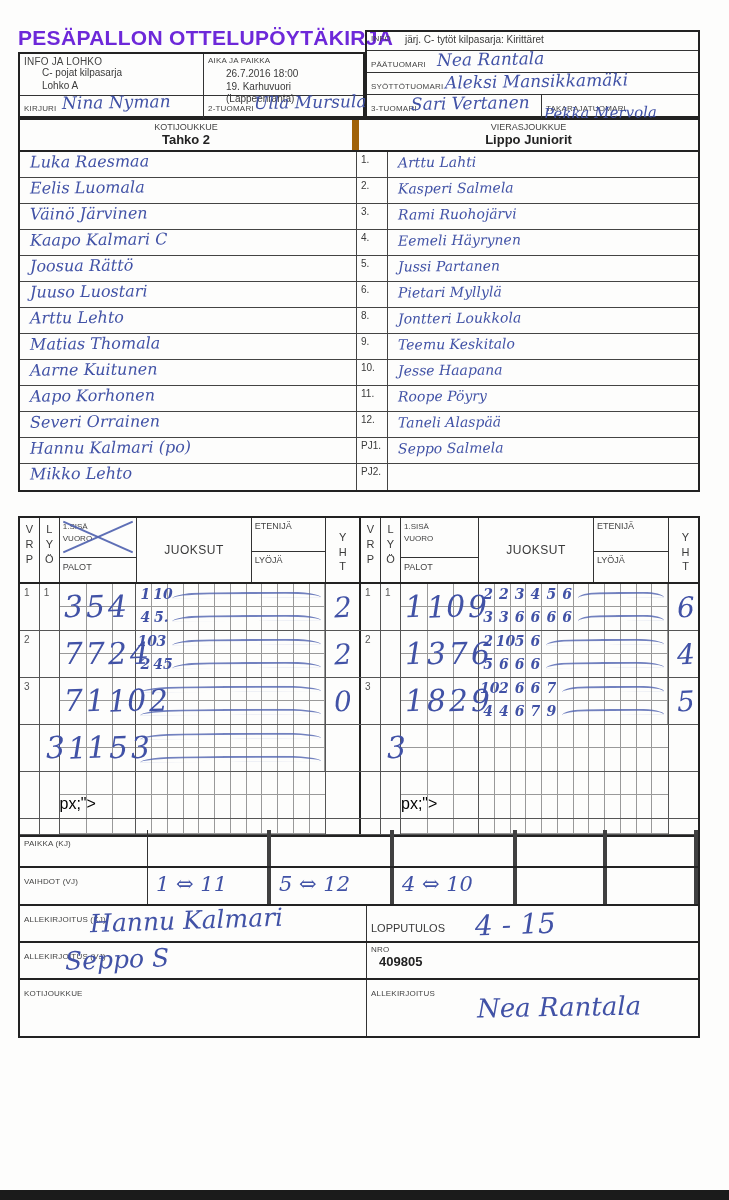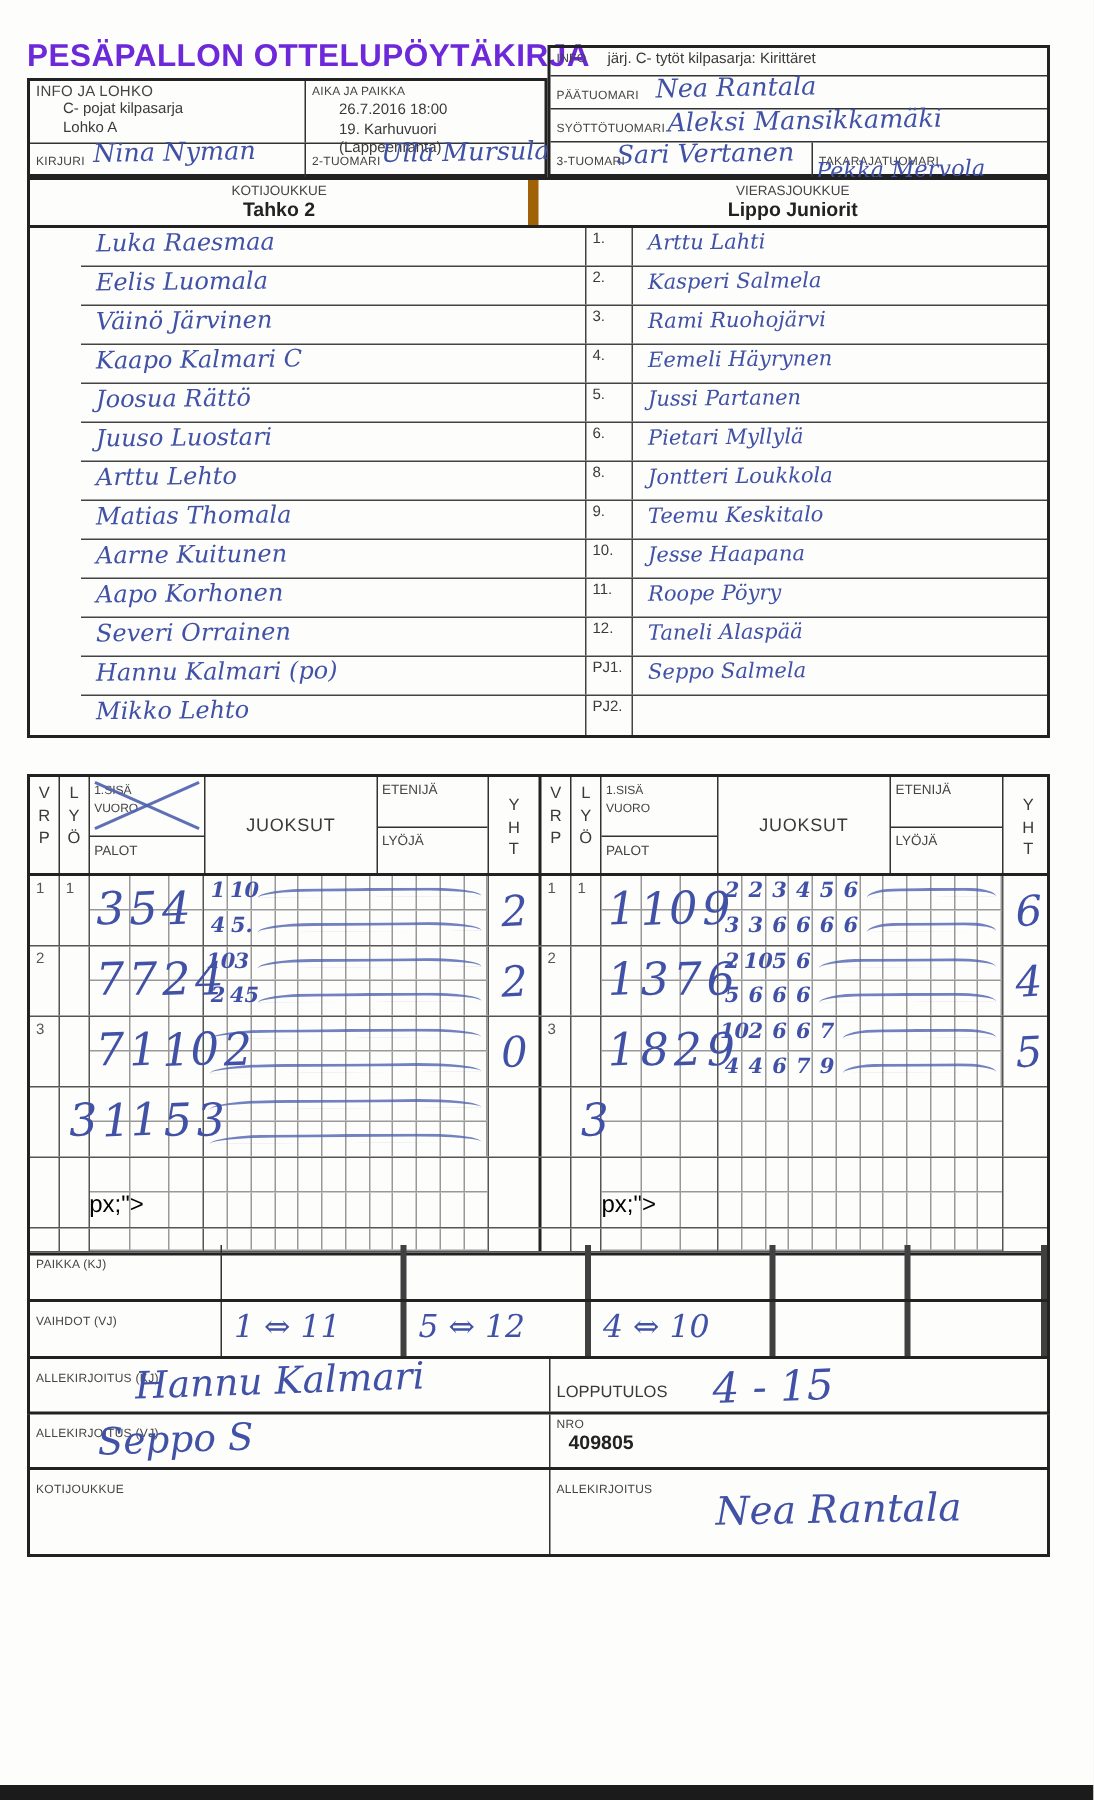--- a/index.html
+++ b/index.html
@@ -37,21 +37,21 @@
 
   
   .teams { position:absolute; left:18px; top:118px; width:682px; height:34px; border:2px solid #222; border-top:2px solid #222; display:flex; }
   .team-cell { width:341px; text-align:center; padding-top:2px; }
   .team-cell:first-child { border-right:7px solid #a16207; }
   .team-label { font-size:9px; color:#444; }
   .team-name { font-size:13px; font-weight:bold; color:#222; }
 
   
   .roster { position:absolute; left:18px; top:152px; width:682px; border:2px solid #222; border-top:none; }
-  .roster-row { display:flex; height:26px; border-bottom:1px solid #444;margin-left:34px; }
+  .roster-row { display:flex; height:26px; border-bottom:1px solid #444; }
   .roster-row:last-child { border-bottom:none; }
   .rcell.home { width:337px; border-right:1px solid #444; position:relative; }
   .rcell.num  { width:31px; border-right:1px solid #444; font-size:10px; color:#3a3a3a; padding:2px 0 0 4px; }
   .rcell.away { flex:1; position:relative; }
   .rcell .name { position:absolute; left:10px; top:0px; font-size:16px; white-space:nowrap; transform:rotate(-.6deg); }
   .rcell.away .name { font-size:14px; top:2px; }
 
   
   .scorehdr { position:absolute; left:18px; top:516px; width:682px; height:68px; border:2px solid #222; display:flex; }
   .shalf-h { width:341px; display:flex; }

